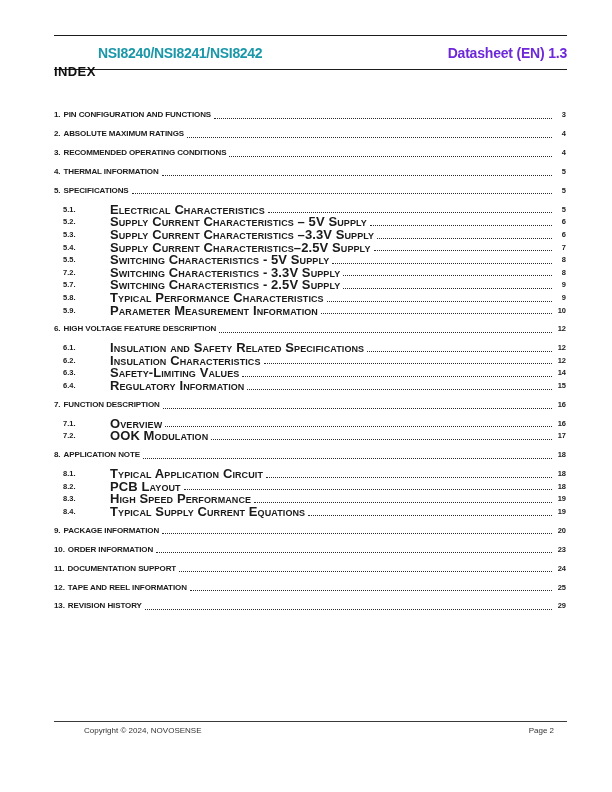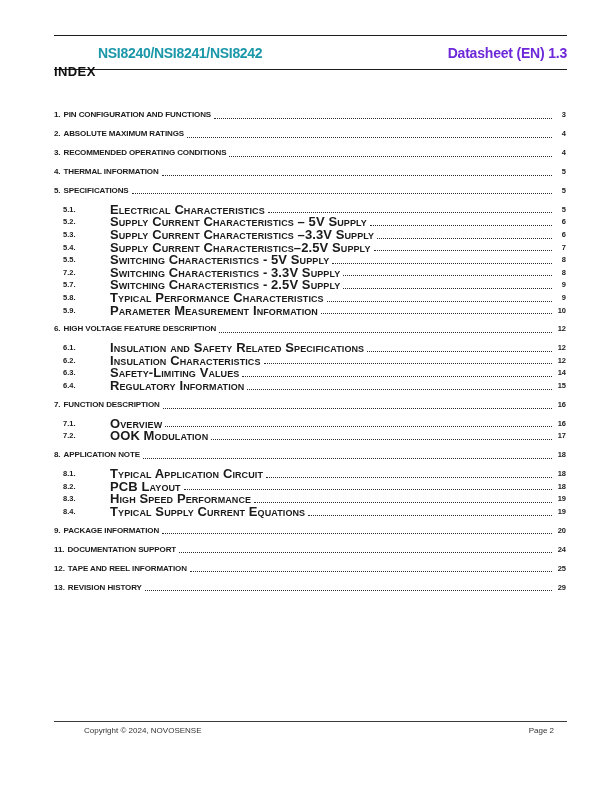--- a/index.html
+++ b/index.html
@@ -298,20 +298,26 @@
         <span class="toc-leader"></span>
         <span class="toc-page">19</span>
       </div>
       <div class="toc-row l1">
         <span class="toc-num">9.</span>
         <span class="toc-label">PACKAGE INFORMATION</span>
         <span class="toc-leader"></span>
         <span class="toc-page">20</span>
       </div>
       <div class="toc-row l1">
+        <span class="toc-num">10.</span>
+        <span class="toc-label">ORDER INFORMATION</span>
+        <span class="toc-leader"></span>
+        <span class="toc-page">23</span>
+      </div>
+      <div class="toc-row l1">
         <span class="toc-num">11.</span>
         <span class="toc-label">DOCUMENTATION SUPPORT</span>
         <span class="toc-leader"></span>
         <span class="toc-page">24</span>
       </div>
       <div class="toc-row l1">
         <span class="toc-num">12.</span>
         <span class="toc-label">TAPE AND REEL INFORMATION</span>
         <span class="toc-leader"></span>
         <span class="toc-page">25</span>

